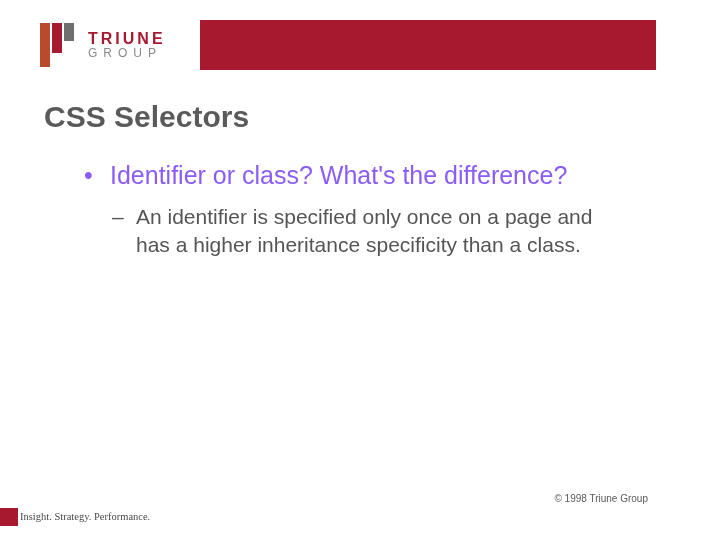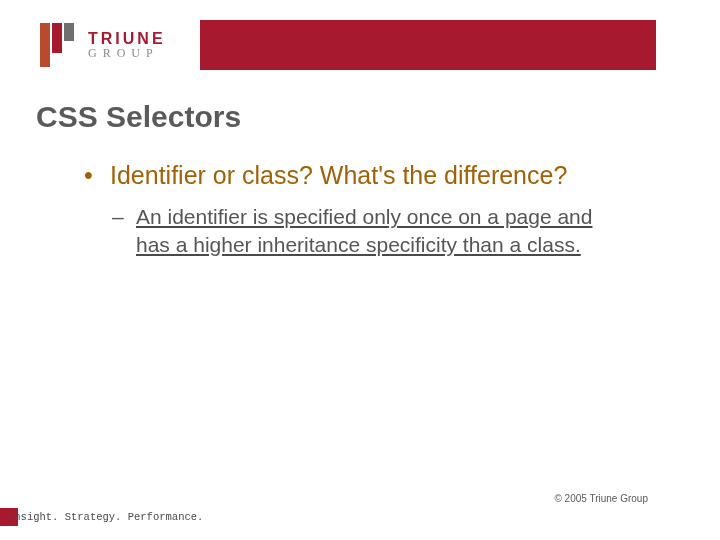--- a/index.html
+++ b/index.html
@@ -6,31 +6,31 @@
   html, body { width: 720px; height: 540px; font-family: Verdana, Geneva, sans-serif; background: #fff; color: #4a4a4a; overflow: hidden; }
   .slide { position: relative; width: 656px; height: 540px; }
   .banner { position: absolute; top: 20px; left: 200px; right: 0; height: 50px; background: #a6192e; }
   .logo { position: absolute; top: 20px; left: 40px; width: 155px; height: 50px; display: flex; align-items: center; }
   .logo-mark { width: 40px; height: 44px; position: relative; }
   .logo-mark .bar1 { position: absolute; left: 0; top: 0; width: 10px; height: 44px; background: #b84b2e; }
   .logo-mark .bar2 { position: absolute; left: 12px; top: 0; width: 10px; height: 30px; background: #a6192e; }
   .logo-mark .bar3 { position: absolute; left: 24px; top: 0; width: 10px; height: 18px; background: #6f6f6f; }
   .logo-text { margin-left: 8px; line-height: 1; }
   .logo-top { font-size: 16px; font-weight: bold; letter-spacing: 3px; color: #a6192e; font-family: Verdana, sans-serif; }
-  .logo-bot { font-size: 12px; letter-spacing: 6px; color: #8a8a8a; font-family: Liberation Serif, serif; }
-  .title { position: absolute; top: 100px; left: 36px; font-size: 30px; font-weight: bold; color: #5a5a5a; }
+  .logo-bot { font-size: 12px; letter-spacing: 6px; color: #8a8a8a; font-family: Liberation Sans, sans-serif; }
+  .title { position: absolute; top: 100px; left: 44px; font-size: 30px; font-weight: bold; color: #5a5a5a; }
   .content { position: absolute; top: 160px; left: 80px; right: 60px; }
-  .bullet1 { position: relative; padding-left: 30px; font-size: 25px; line-height: 1.25; color: #a16207; margin-bottom: 12px; }
+  .bullet1 { position: relative; padding-left: 30px; font-size: 25px; line-height: 1.25; color: #8b5cf6; margin-bottom: 12px; }
   .bullet1::before { content: "•"; position: absolute; left: 4px; top: 0; }
-  .sublist { margin-left: 30px; text-decoration: underline; }
+  .sublist { margin-left: 30px; }
   .bullet2 { position: relative; padding-left: 26px; font-size: 21px; line-height: 1.3; color: #555; margin-bottom: 2px; }
   .bullet2::before { content: "–"; position: absolute; left: 2px; top: 0; }
   .copyright { position: absolute; bottom: 36px; right: 8px; font-size: 10px; color: #5a5a5a; font-family: Arial, sans-serif; }
   .footer-bar { position: absolute; bottom: 14px; left: 0; height: 18px; width: 18px; background: #a6192e; }
-  .tagline { position: absolute; bottom: 14px; left: 8px; font-size: 10.5px; color: #4a4a4a; font-family: Liberation Mono, monospace; line-height: 18px; }
+  .tagline { position: absolute; bottom: 14px; left: 20px; font-size: 10.5px; color: #4a4a4a; font-family: Liberation Serif, serif; line-height: 18px; }
 </style>
 </head>
 <body>
 
 <div class="slide">
   <div class="banner"></div>
   <div class="logo">
     <div class="logo-mark">
       <div class="bar1"></div>
         <div class="bar2"></div>
@@ -44,16 +44,16 @@
 
   <div class="title">CSS Selectors</div>
 
   <div class="content">
     <div class="bullet1">Identifier or class?  What's the difference?</div>
     <div class="sublist">
       <div class="bullet2">An identifier is specified only once on a page and has a higher inheritance specificity than a class.</div>
     </div>
   </div>
 
-  <div class="copyright">© 2005 Triune Group</div>
+  <div class="copyright">© 1998 Triune Group</div>
   <div class="footer-bar"></div>
   <div class="tagline">Insight. Strategy. Performance.</div>
 </div>
 
 </body></html>

